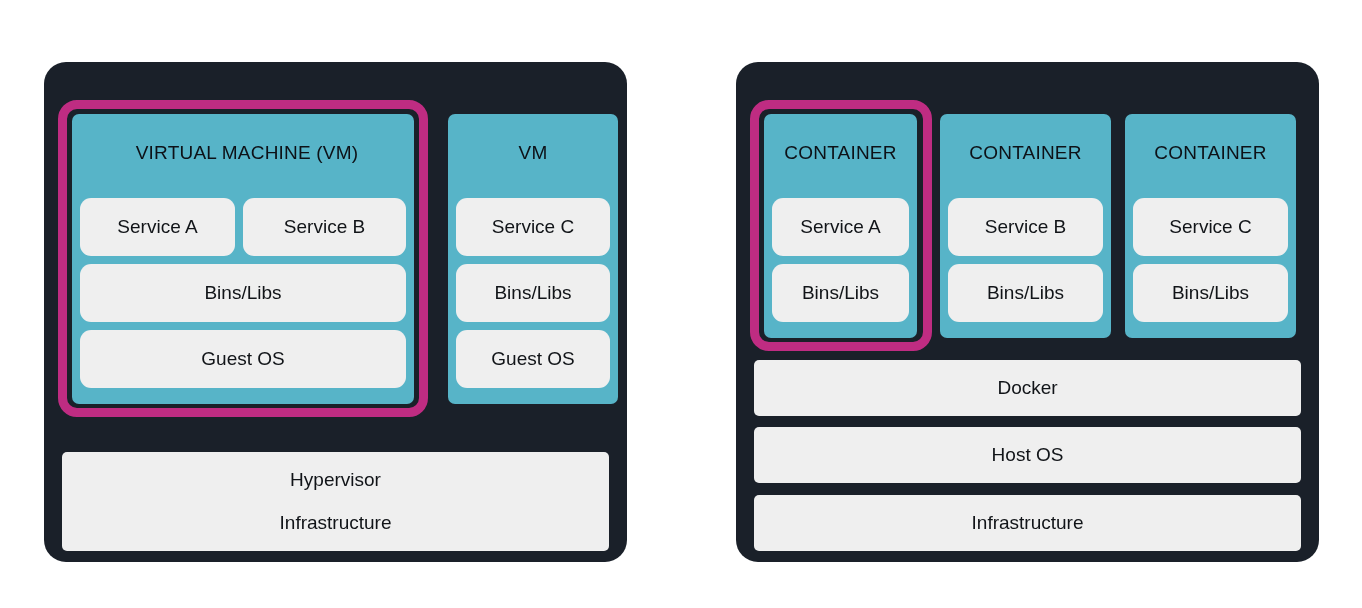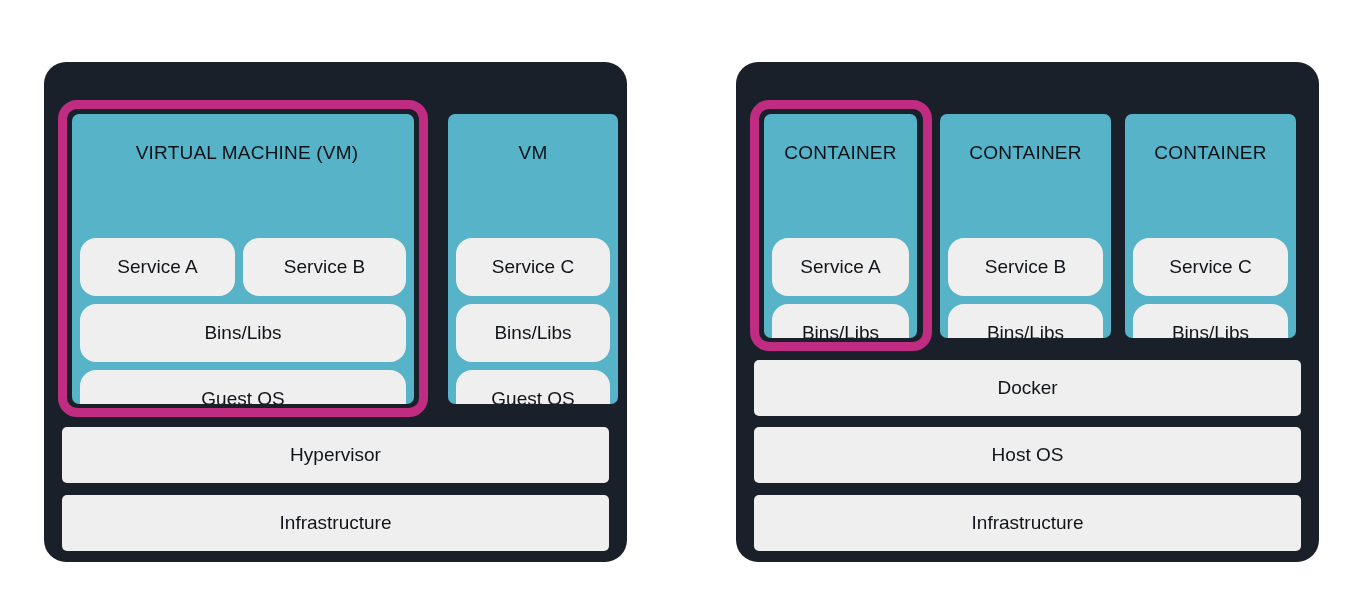--- a/index.html
+++ b/index.html
@@ -49,28 +49,27 @@
     color: #0d1117;
     font-size: 19px;
     letter-spacing: 0.2px;
     white-space: nowrap;
   }
 
   
   .row {
     position: absolute;
     background: #efefef;
-    border-radius: 16px;
+    border-radius: 11px;
     display: flex;
     align-items: center;
     justify-content: center;
     color: #111418;
     font-size: 19px;
     white-space: nowrap;
-    margin-top: 40px;
   }
 
   
   .bar {
     position: absolute;
     background: #efefef;
     border-radius: 5px;
     display: flex;
     align-items: center;
     justify-content: center;
@@ -105,21 +104,21 @@
     <div class="row" style="left:8px; top:216px; width:326px; height:58px;">Guest OS</div>
   </div>
 
   <div class="stack" id="stack-vm2" style="left:448px; top:114px; width:170px; height:290px;">
     <div class="stack-head" style="height:78px;">VM</div>
     <div class="row" style="left:8px; top:84px; width:154px; height:58px;">Service C</div>
     <div class="row" style="left:8px; top:150px; width:154px; height:58px;">Bins/Libs</div>
     <div class="row" style="left:8px; top:216px; width:154px; height:58px;">Guest OS</div>
   </div>
 
-  <div class="bar" style="left:62px; top:427px; width:547px; height:56px;text-align:right;">Hypervisor</div>
+  <div class="bar" style="left:62px; top:452px; width:547px; height:56px;text-align:right;">Hypervisor</div>
 
   <div class="bar" style="left:62px; top:495px; width:547px; height:56px;">Infrastructure</div>
 
   <div class="highlight" id="highlight-vm"></div>
 
   <div class="panel" id="panel-cnt"></div>
 
   <div class="stack" id="stack-cnt1" style="left:764px; top:114px; width:153px; height:224px;">
     <div class="stack-head" style="height:78px;">CONTAINER</div>
     <div class="row" style="left:8px; top:84px; width:137px; height:58px;">Service A</div>

